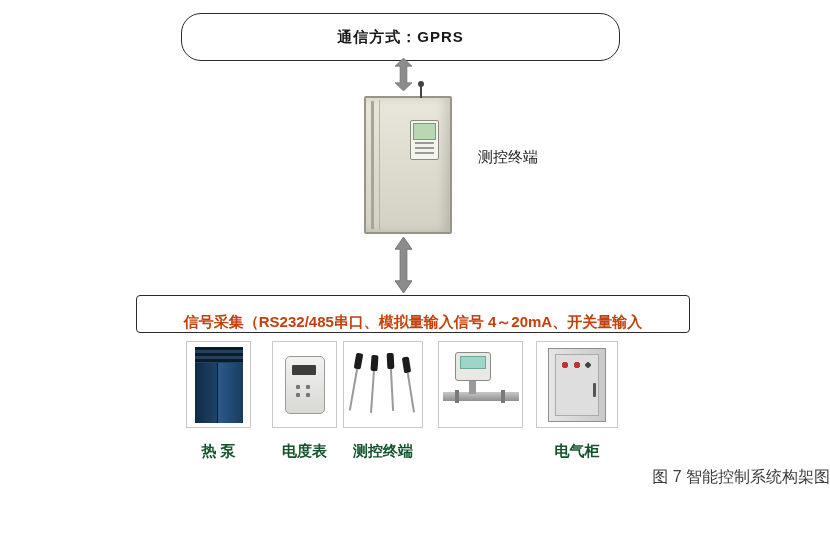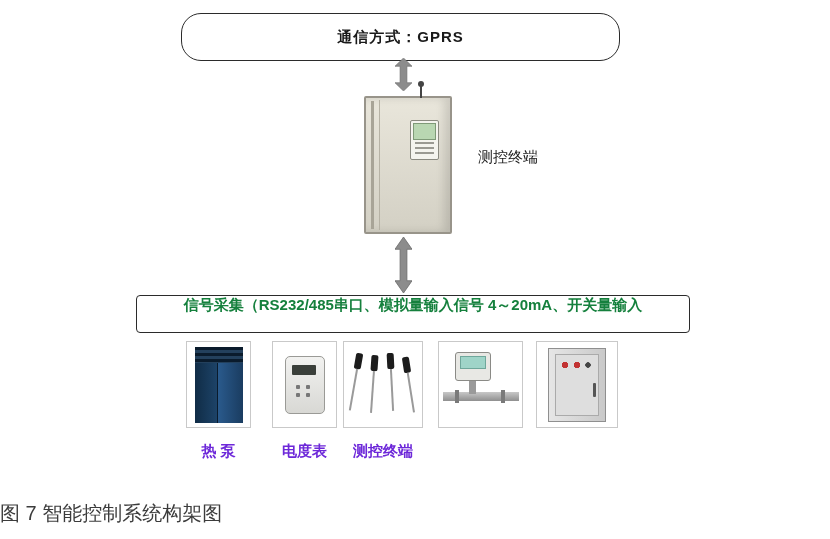--- a/index.html
+++ b/index.html
@@ -1,20 +1,20 @@
 <!DOCTYPE html>
 <html><head>
 <meta charset="utf-8">
 <style>
   html,body{margin:0;padding:0;background:#ffffff;font-family:"Liberation Sans",sans-serif;}
   .canvas{position:relative;width:830px;height:539px;background:#ffffff;border-right:1px solid #d8d8d8;overflow:hidden;}
 
   
   .top-box{position:absolute;left:181px;top:13px;width:437px;height:46px;border:1.6px solid #2b2b2b;border-radius:20px;display:flex;align-items:center;justify-content:center;font-size:15px;font-weight:bold;color:#1a1a1a;letter-spacing:1px;background:#fff;}
-  .signal-box{position:absolute;left:136px;top:295px;width:552px;height:36px;border:1.6px solid #2b2b2b;border-radius:4px;display:flex;align-items:flex-start;justify-content:center;font-size:15px;font-weight:bold;color:#15803d;background:#fff;}
+  .signal-box{position:absolute;left:136px;top:295px;width:552px;height:36px;border:1.6px solid #2b2b2b;border-radius:4px;display:flex;align-items:flex-end;justify-content:center;font-size:15px;font-weight:bold;color:#c2410c;background:#fff;}
 
   
   .arrow{position:absolute;left:395px;}
   .arrow1{top:58px;width:17px;height:33px;}
   .arrow2{top:237px;width:17px;height:56px;}
 
   
   .terminal-photo{position:absolute;left:356px;top:84px;width:104px;height:150px;display:flex;align-items:flex-end;justify-content:center;}
   .cabinet{position:relative;width:84px;height:134px;background:linear-gradient(180deg,#e9e6db,#d3d0c4);border:2px solid #98948a;border-radius:2px;box-shadow:inset -6px 0 8px rgba(0,0,0,.12);}
   .antenna{position:absolute;left:54px;top:-13px;width:2px;height:13px;background:#444;}
@@ -27,21 +27,21 @@
 
   .terminal-label{position:absolute;left:478px;top:148px;font-size:15px;color:#1a1a1a;}
 
   
   .dev-box{position:absolute;top:341px;height:87px;border:1px solid #c9c9c9;background:#fff;display:flex;align-items:center;justify-content:center;box-sizing:border-box;}
   .d1{left:186px;width:65px;}
   .d2{left:272px;width:65px;}
   .d3{left:343px;width:80px;}
   .d4{left:438px;width:85px;}
   .d5{left:536px;width:82px;}
-  .dev-label{position:absolute;top:440px;height:22px;font-size:15px;font-weight:bold;color:#6d28d9;text-align:center;line-height:22px;}
+  .dev-label{position:absolute;top:440px;height:22px;font-size:15px;font-weight:bold;color:#14532d;text-align:center;line-height:22px;}
 
   
   .heatpump{position:relative;width:48px;height:76px;background:#173a5a;}
   .hp-slats{position:absolute;top:0;left:0;right:0;height:16px;background:repeating-linear-gradient(180deg,#0a1b2c 0 3px,#23405c 3px 6px);}
   .hp-left{position:absolute;left:0;top:16px;bottom:0;width:22px;background:linear-gradient(90deg,#102c46,#1d4368);}
   .hp-right{position:absolute;right:0;top:16px;bottom:0;width:26px;background:linear-gradient(90deg,#2a5a8c,#1a3c60);border-left:1px solid #0a1b2c;box-sizing:border-box;}
 
   
   .emeter{position:relative;width:38px;height:56px;background:linear-gradient(180deg,#f2f2f0,#d8d8d4);border:1px solid #9a9a96;border-radius:5px;}
   .em-screen{position:absolute;left:6px;top:8px;width:24px;height:10px;background:#3a3f3a;border-radius:1px;}
@@ -55,21 +55,21 @@
   .hm-stem{position:absolute;left:26px;top:30px;width:7px;height:16px;background:#9a9a9a;}
   .hm-head{position:absolute;left:12px;top:4px;width:34px;height:27px;background:#e8e8e4;border:1px solid #8a8a86;border-radius:3px;}
   .hm-screen{margin:3px auto 0;width:24px;height:11px;background:#9fd4c8;border:1px solid #6fa79b;}
 
   
   .ecab{position:relative;width:56px;height:72px;background:linear-gradient(90deg,#e6e6e6,#c9c9c9);border:1px solid #8f8f8f;}
   .ec-door{position:absolute;left:6px;right:6px;top:5px;bottom:5px;border:1px solid #aaa;background:#dedede;}
   .ec-lights{position:absolute;top:12px;left:12px;width:32px;height:8px;background-image:radial-gradient(circle at 4px 4px,#c23333 3px,transparent 3.5px),radial-gradient(circle at 16px 4px,#c23333 3px,transparent 3.5px),radial-gradient(circle at 27px 4px,#444 2.5px,transparent 3px);}
   .ec-handle{position:absolute;top:34px;right:9px;width:3px;height:14px;background:#555;border-radius:1px;}
 
-  .caption{position:absolute;left:0;top:500px;width:830px;text-align:left;font-size:20px;color:#3c3c3c;}
+  .caption{position:absolute;left:0;top:467px;width:830px;text-align:right;font-size:16px;color:#3c3c3c;}
 </style>
 </head>
 <body>
 
 <div class="canvas">
 
   <div class="top-box">
     <span>通信方式：GPRS</span>
   </div>
 
@@ -151,16 +151,17 @@
     <div class="ecab">
       <div class="ec-door"></div>
       <div class="ec-lights"></div>
       <div class="ec-handle"></div>
     </div>
   </div>
 
   <div class="dev-label d1">热 泵</div>
   <div class="dev-label d2">电度表</div>
   <div class="dev-label d3">测控终端</div>
+  <div class="dev-label d5">电气柜</div>
 
   <div class="caption">图 7 智能控制系统构架图</div>
 
 </div>
 
 </body></html>

